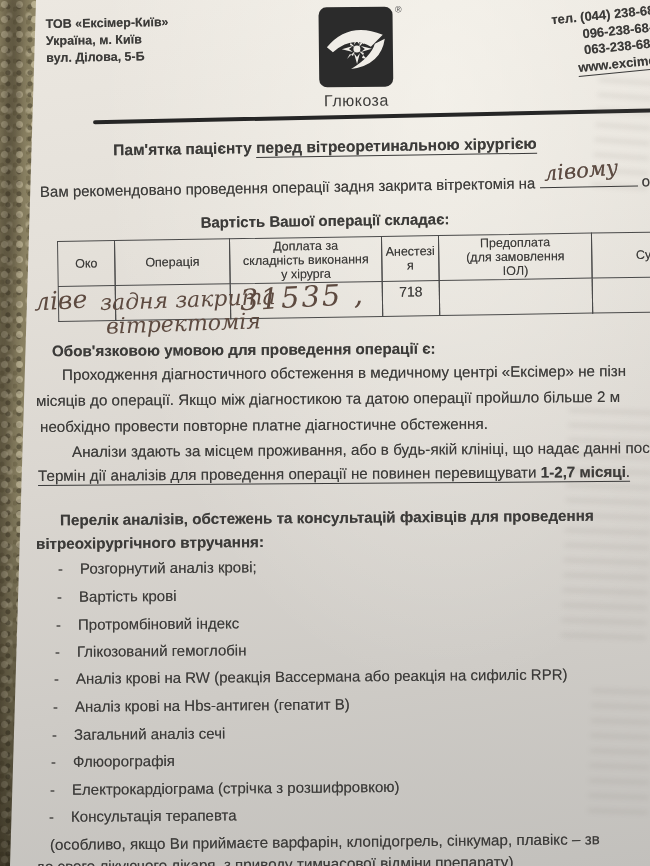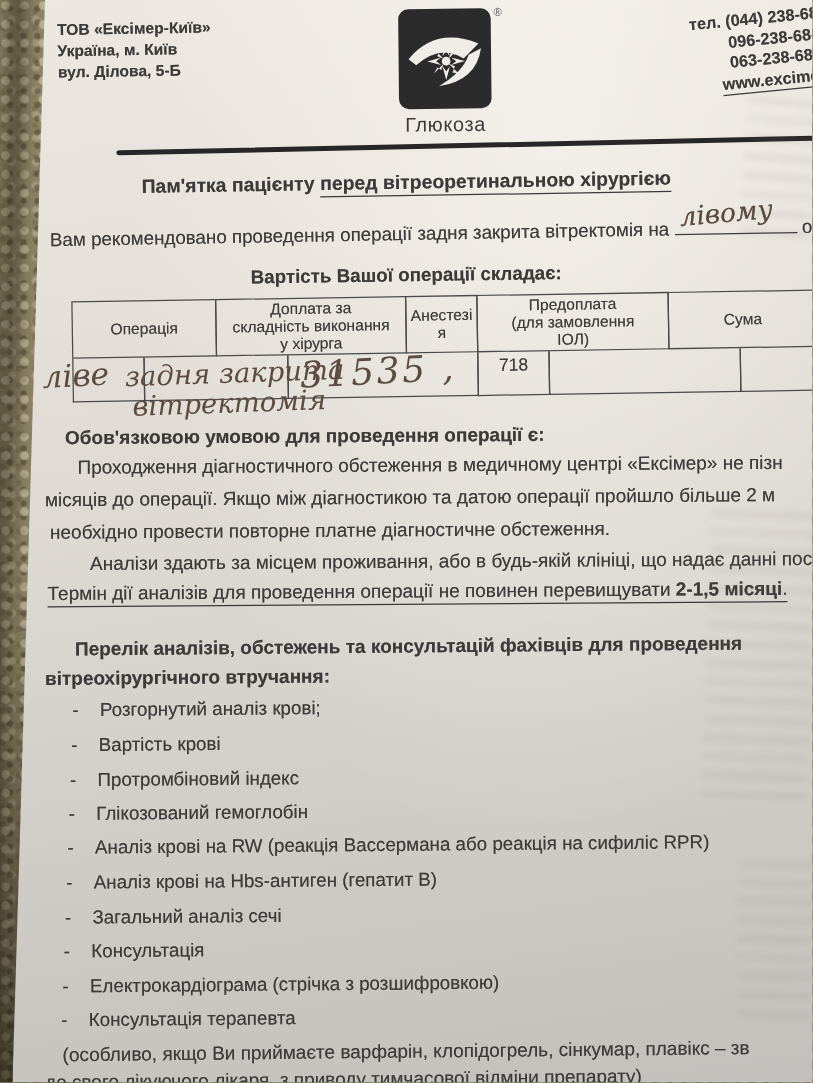--- a/index.html
+++ b/index.html
@@ -129,20 +129,21 @@
   <div class="abs rec-line ink nowrap">
     <span>Вам рекомендовано проведення операції задня закрита вітректомія на</span>
     <span class="blank-line"><span class="hand hand-livomu">лівому</span></span>
     <span>оці .</span>
   </div>
 
   <div class="abs cost-heading ink">Вартість Вашої операції складає:</div>
 
   <div class="abs cost-table">
     <div class="t-row t-head">
+      <div class="t-cell c0 ink">Око</div>
       <div class="t-cell c1 ink">Операція</div>
       <div class="t-cell c2 ink">Доплата за
 складність виконання
 у хірурга</div>
       <div class="t-cell c3 ink anest">Анестезія</div>
       <div class="t-cell c4 ink">Предоплата
 (для замовлення
 ІОЛ)</div>
       <div class="t-cell c5 ink">Сума</div>
     </div>
@@ -160,33 +161,33 @@
   <div class="abs hand hand-op1">задня закрита</div>
   <div class="abs hand hand-op2">вітректомія</div>
   <div class="abs hand hand-sum">31535 ,</div>
 
   <div class="abs mand-heading ink">Обов'язковою умовою для проведення операції є:</div>
   <div class="abs p-line ink nowrap" style="left:62px;top:366px;">Проходження діагностичного обстеження в медичному центрі «Ексімер» не пізн</div>
   <div class="abs p-line ink nowrap" style="left:36px;top:392px;">місяців до операції. Якщо між діагностикою та датою операції пройшло більше 2 м</div>
   <div class="abs p-line ink nowrap" style="left:40px;top:418px;">необхідно провести повторне платне діагностичне обстеження.</div>
 
   <div class="abs p-line ink nowrap" style="left:72px;top:443px;">Аналізи здають за місцем проживання, або в будь-якій клініці, що надає данні пос</div>
-  <div class="abs p-line ink nowrap" style="left:38px;top:467px;"><span class="u"><span>Термін дії аналізів для проведення операції не повинен перевищувати </span><span class="b">2-1,5 місяці</span><span>.</span></span></div>
+  <div class="abs p-line ink nowrap" style="left:38px;top:467px;"><span class="u"><span>Термін дії аналізів для проведення операції не повинен перевищувати </span><span class="b">1-2,7 місяці</span><span>.</span></span></div>
 
   <div class="abs list-heading ink nowrap" style="left:60px;top:509px;">Перелік аналізів, обстежень та консультацій фахівців для проведення</div>
   <div class="abs list-heading ink nowrap" style="left:36px;top:534px;">вітреохірургічного втручання:</div>
 
   <div class="abs test-item ink nowrap" style="left:58px;top:560px;"><span class="dash">-</span><span>Розгорнутий аналіз крові;</span></div>
   <div class="abs test-item ink nowrap" style="left:57px;top:588px;"><span class="dash">-</span><span>Вартість крові</span></div>
   <div class="abs test-item ink nowrap" style="left:56px;top:616px;"><span class="dash">-</span><span>Протромбіновий індекс</span></div>
   <div class="abs test-item ink nowrap" style="left:55px;top:643px;"><span class="dash">-</span><span>Глікозований гемоглобін</span></div>
   <div class="abs test-item ink nowrap" style="left:54px;top:670px;"><span class="dash">-</span><span>Аналіз крові на RW (реакція Вассермана або реакція на сифиліс RPR)</span></div>
   <div class="abs test-item ink nowrap" style="left:53px;top:698px;"><span class="dash">-</span><span>Аналіз крові на Hbs-антиген (гепатит В)</span></div>
   <div class="abs test-item ink nowrap" style="left:52px;top:726px;"><span class="dash">-</span><span>Загальний аналіз сечі</span></div>
-  <div class="abs test-item ink nowrap" style="left:51px;top:753px;"><span class="dash">-</span><span>Консультація</span></div>
+  <div class="abs test-item ink nowrap" style="left:51px;top:753px;"><span class="dash">-</span><span>Флюорографія</span></div>
   <div class="abs test-item ink nowrap" style="left:50px;top:781px;"><span class="dash">-</span><span>Електрокардіограма (стрічка з розшифровкою)</span></div>
   <div class="abs test-item ink nowrap" style="left:49px;top:808px;"><span class="dash">-</span><span>Консультація терапевта</span></div>
 
   <div class="abs foot-line ink nowrap" style="left:50px;top:836px;">(особливо, якщо Ви приймаєте варфарін, клопідогрель, сінкумар, плавікс – зв</div>
   <div class="abs foot-line ink nowrap" style="left:36px;top:858px;">до свого лікуючого лікаря, з приводу тимчасової відміни препарату)</div>
 
   <div class="ghost g1"></div>
   <div class="ghost g2"></div>
   <div class="ghost g3"></div>
 

